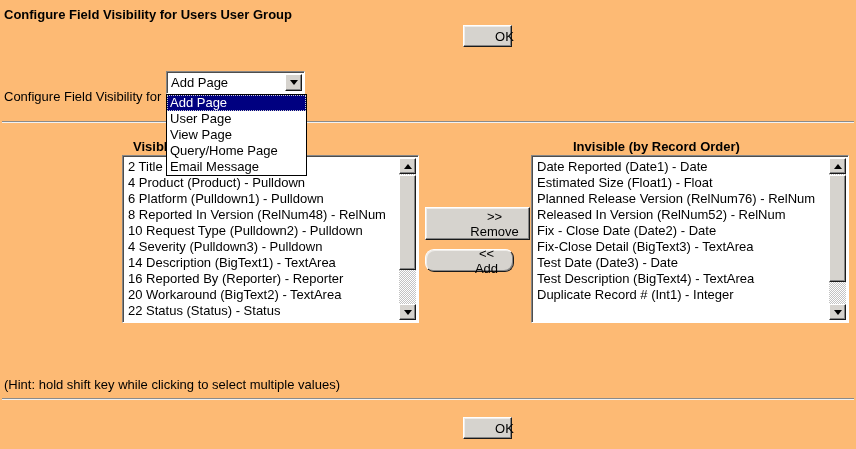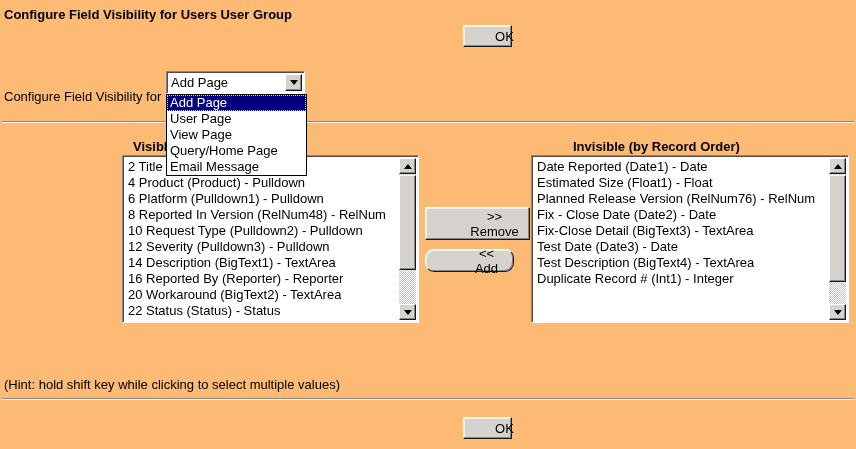--- a/index.html
+++ b/index.html
@@ -110,21 +110,21 @@
 
   <div class="abs bold" style="left:133px;top:139px;z-index:2;">Visible (by Record Order)</div>
 
   <div class="listbox sunken" style="left:122px;top:155px;width:297px;z-index:3;">
     <div class="items">
         <div class="item">2 Title (Title) - Text</div>
         <div class="item">4 Product (Product) - Pulldown</div>
         <div class="item">6 Platform (Pulldown1) - Pulldown</div>
         <div class="item">8 Reported In Version (RelNum48) - RelNum</div>
         <div class="item">10 Request Type (Pulldown2) - Pulldown</div>
-        <div class="item">12 Severity (Pulldown3) - Pulldown</div>
+        <div class="item">4 Severity (Pulldown3) - Pulldown</div>
         <div class="item">14 Description (BigText1) - TextArea</div>
         <div class="item">16 Reported By (Reporter) - Reporter</div>
         <div class="item">20 Workaround (BigText2) - TextArea</div>
         <div class="item">22 Status (Status) - Status</div>
       </div>
     <div class="vscroll">
       <div class="sbtn up">
         <span class="tri-up"></span>
       </div>
       <div class="thumb" style="top:17px;height:95px;"></div>
@@ -138,20 +138,21 @@
 
   <button class="btn" style="left:425px;top:249px;width:89px;height:23px;border-radius:9px;">&lt;&lt; Add</button>
 
   <div class="abs bold" style="left:537px;top:139px;margin-left:36px;">Invisible (by Record Order)</div>
 
   <div class="listbox sunken" style="left:531px;top:155px;width:318px;">
     <div class="items">
         <div class="item">Date Reported (Date1) - Date</div>
         <div class="item">Estimated Size (Float1) - Float</div>
         <div class="item">Planned Release Version (RelNum76) - RelNum</div>
+        <div class="item">Released In Version (RelNum52) - RelNum</div>
         <div class="item">Fix - Close Date (Date2) - Date</div>
         <div class="item">Fix-Close Detail (BigText3) - TextArea</div>
         <div class="item">Test Date (Date3) - Date</div>
         <div class="item">Test Description (BigText4) - TextArea</div>
         <div class="item">Duplicate Record # (Int1) - Integer</div>
       </div>
     <div class="vscroll">
       <div class="sbtn up">
         <span class="tri-up"></span>
       </div>

